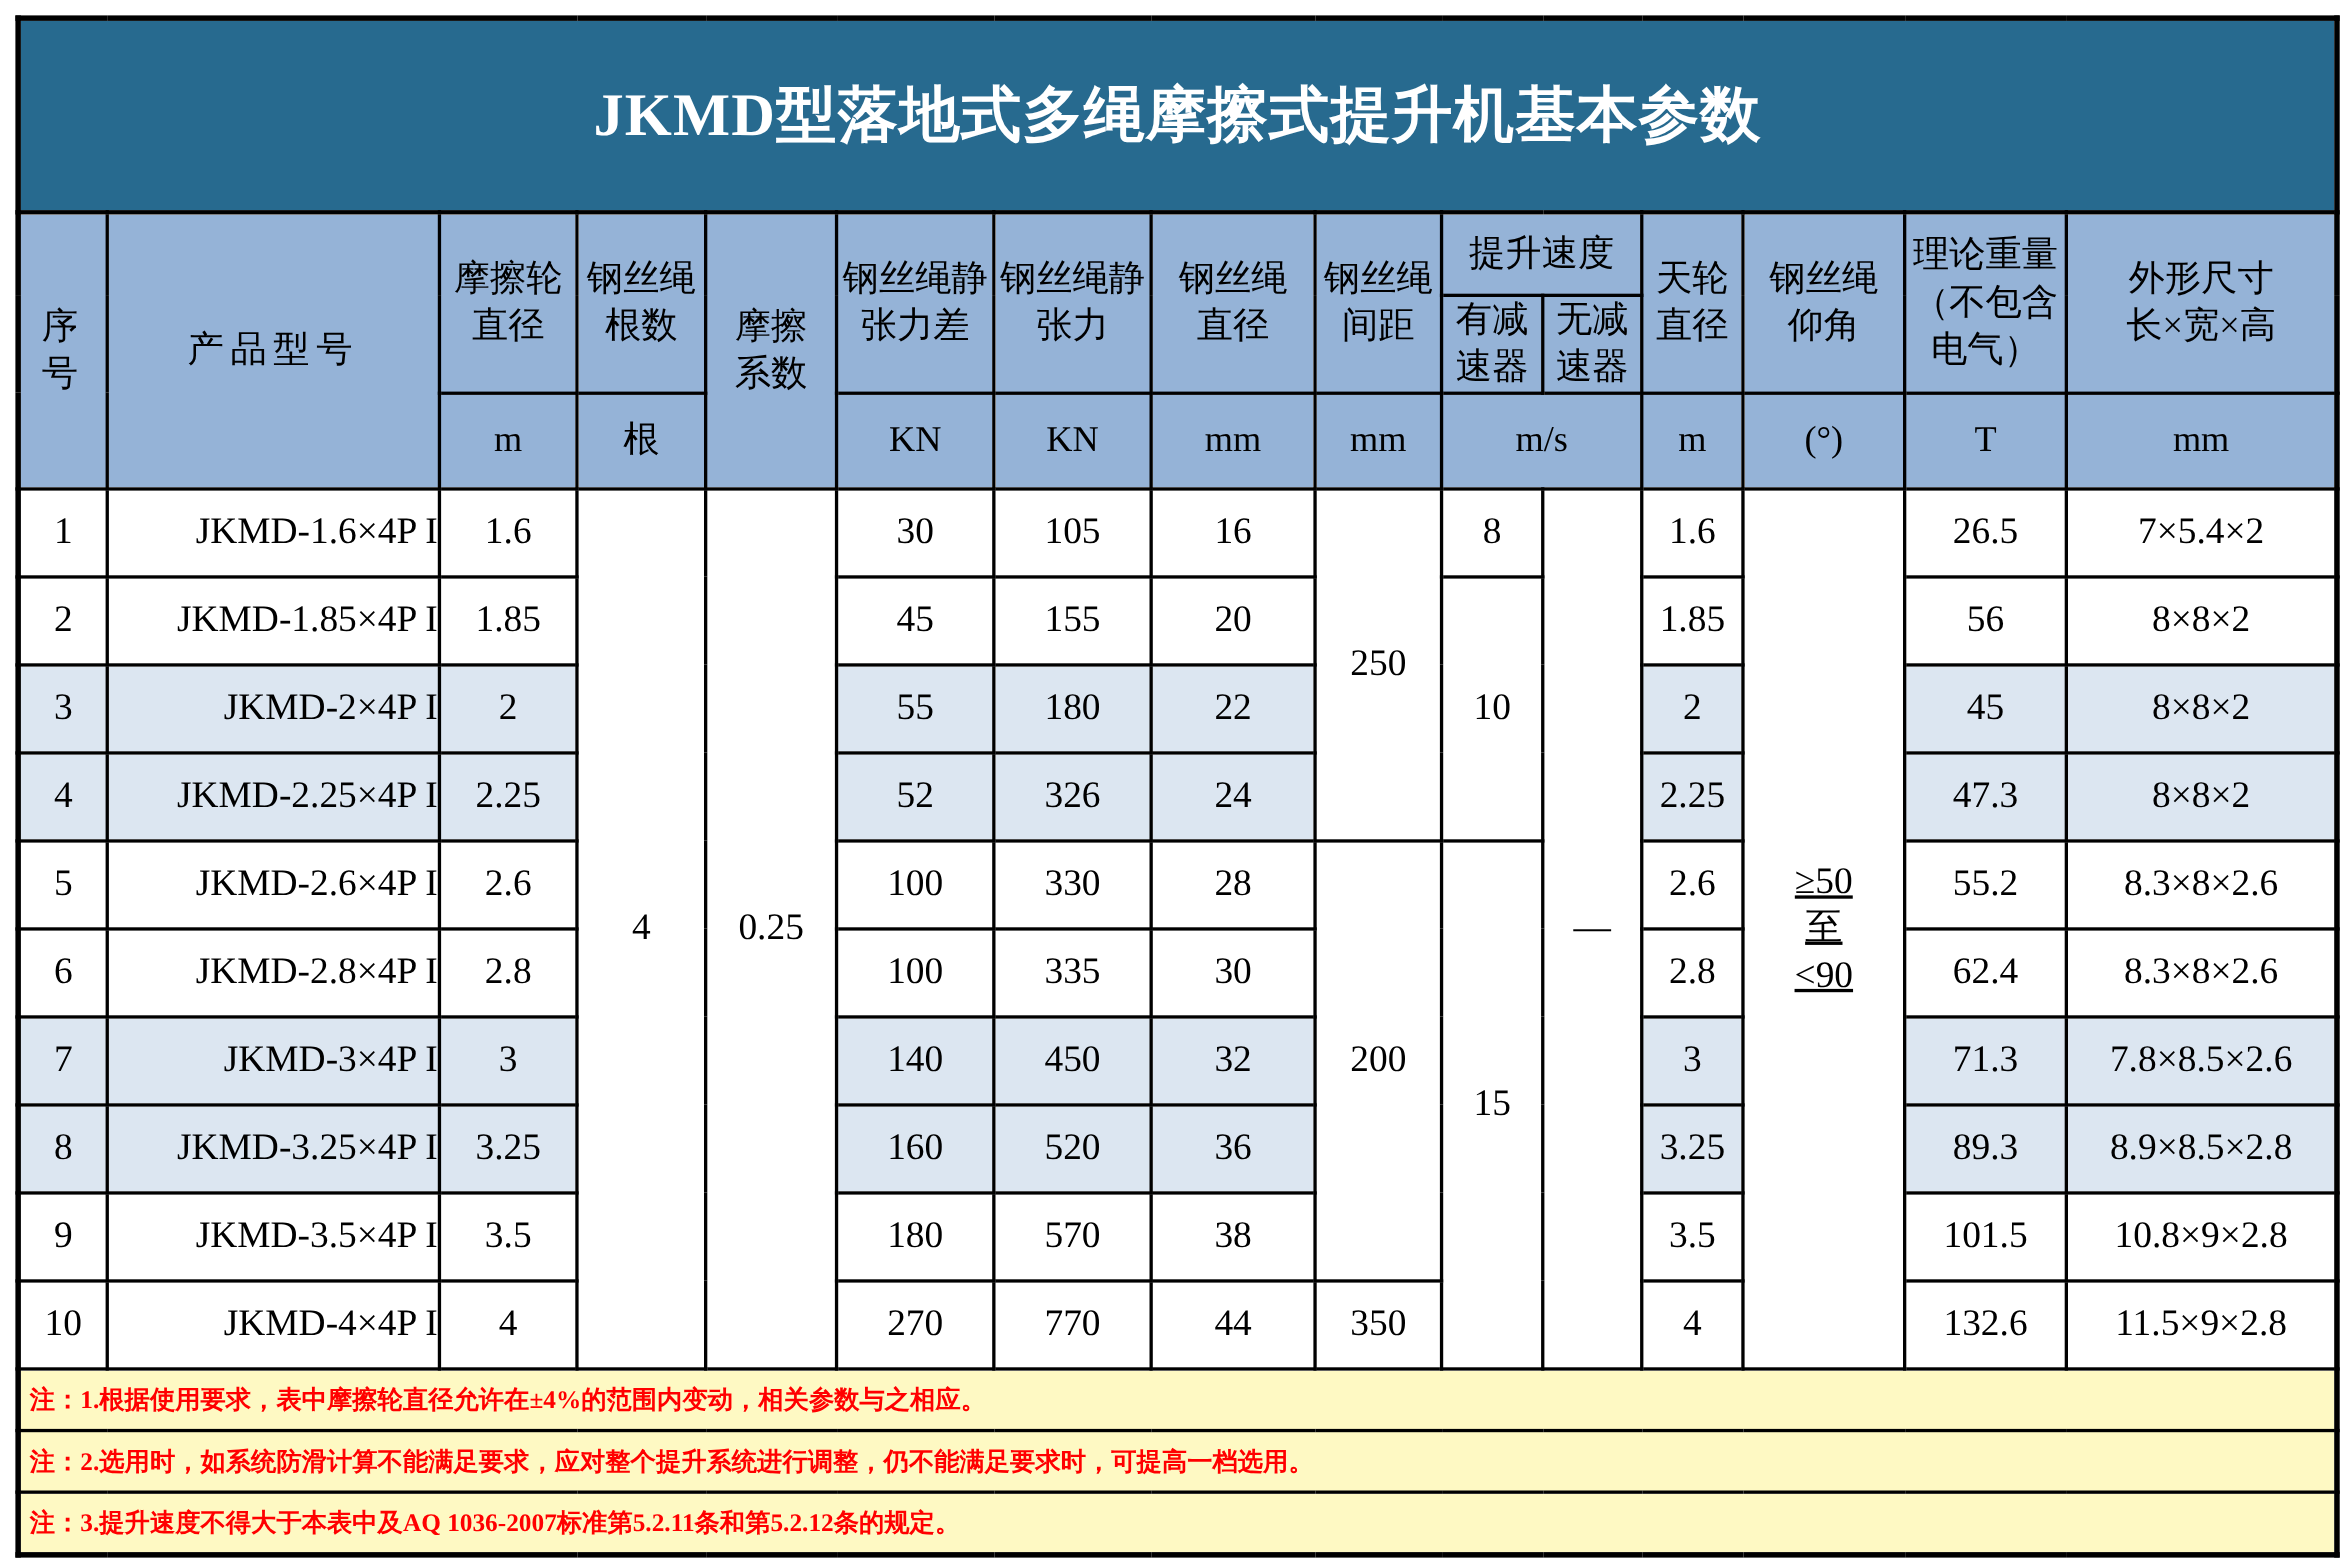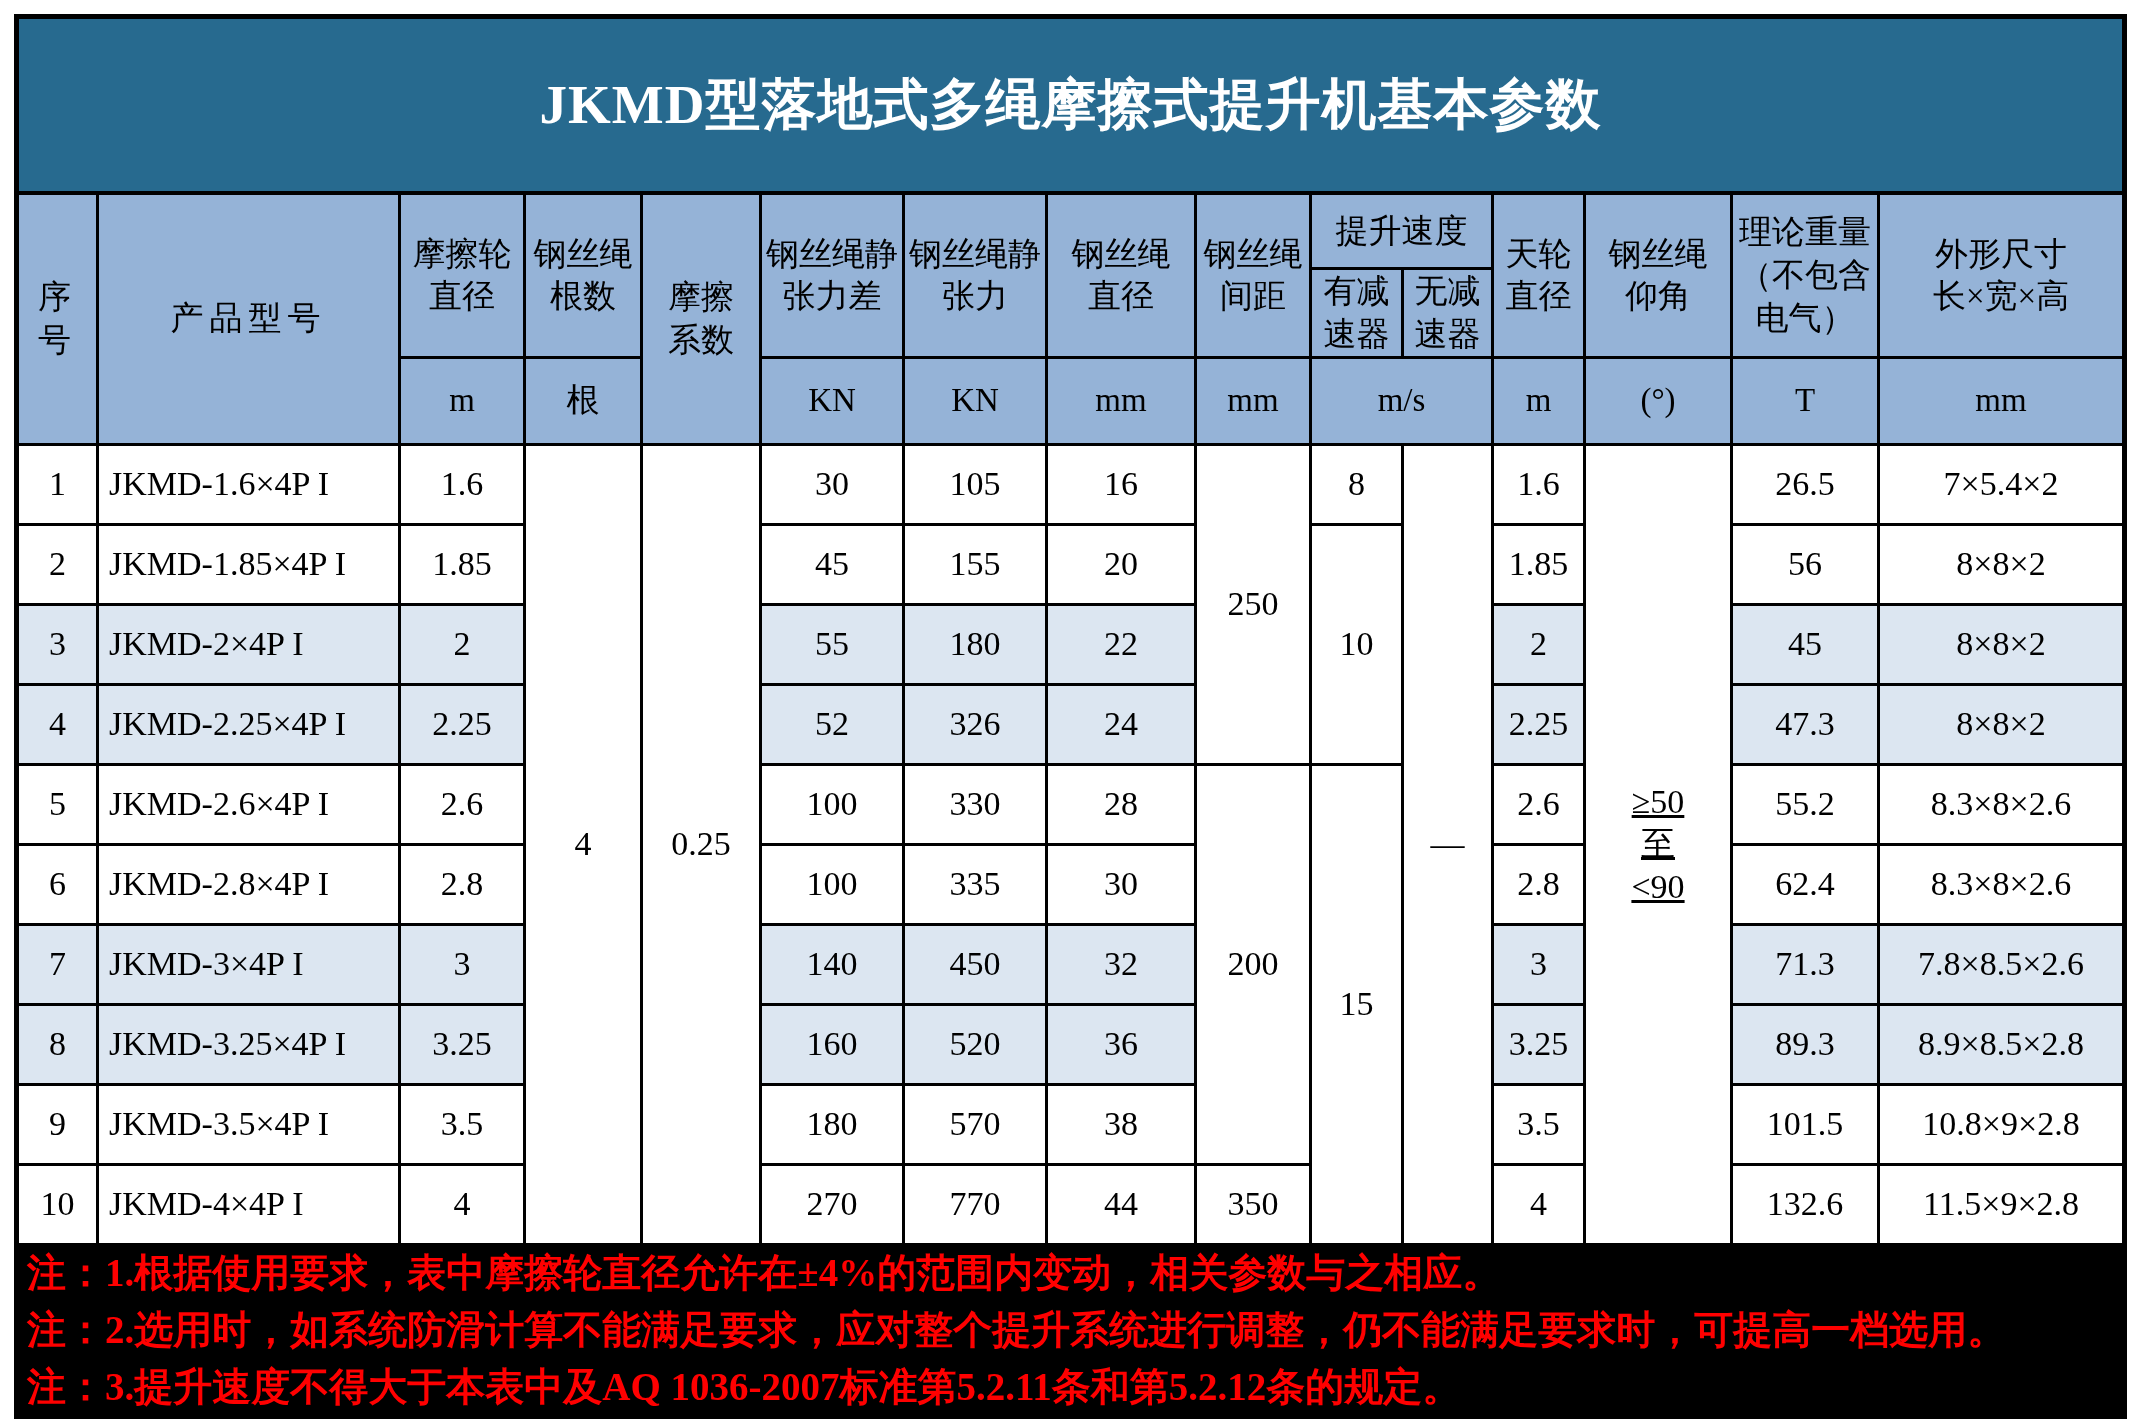--- a/index.html
+++ b/index.html
@@ -52,30 +52,30 @@
   thead tr.h1 th{height:72px;}
   thead tr.h2 th{height:78px;}
   thead tr.h3 th{height:84px;}
   thead th.hdr-spaced{letter-spacing:6px;}
   tbody td{
     font-size:34px;
     height:77px;
     background:#FFFFFF;
   }
   tbody tr.stripe > td{background:var(--stripe-bg);}
-  td.model{text-align:left;padding-left:10px;font-family:Liberation Serif, serif;}
+  td.model{text-align:right;padding-left:10px;font-family:Liberation Serif, serif;}
   .pre{white-space:pre-line;line-height:1.25;text-decoration:underline;}
   tfoot td{
     color:var(--note-color);
     font-weight:bold;
-    font-size:39px;
+    font-size:23px;
     text-align:left;
     padding-left:8px;
     height:53px;
-    background:#000000;
+    background:#fef9c3;
   }
 </style>
 </head>
 <body>
 
 <div class="sheet">
 <table>
   <colgroup>
     <col style="width:81px">
         <col style="width:302px">

